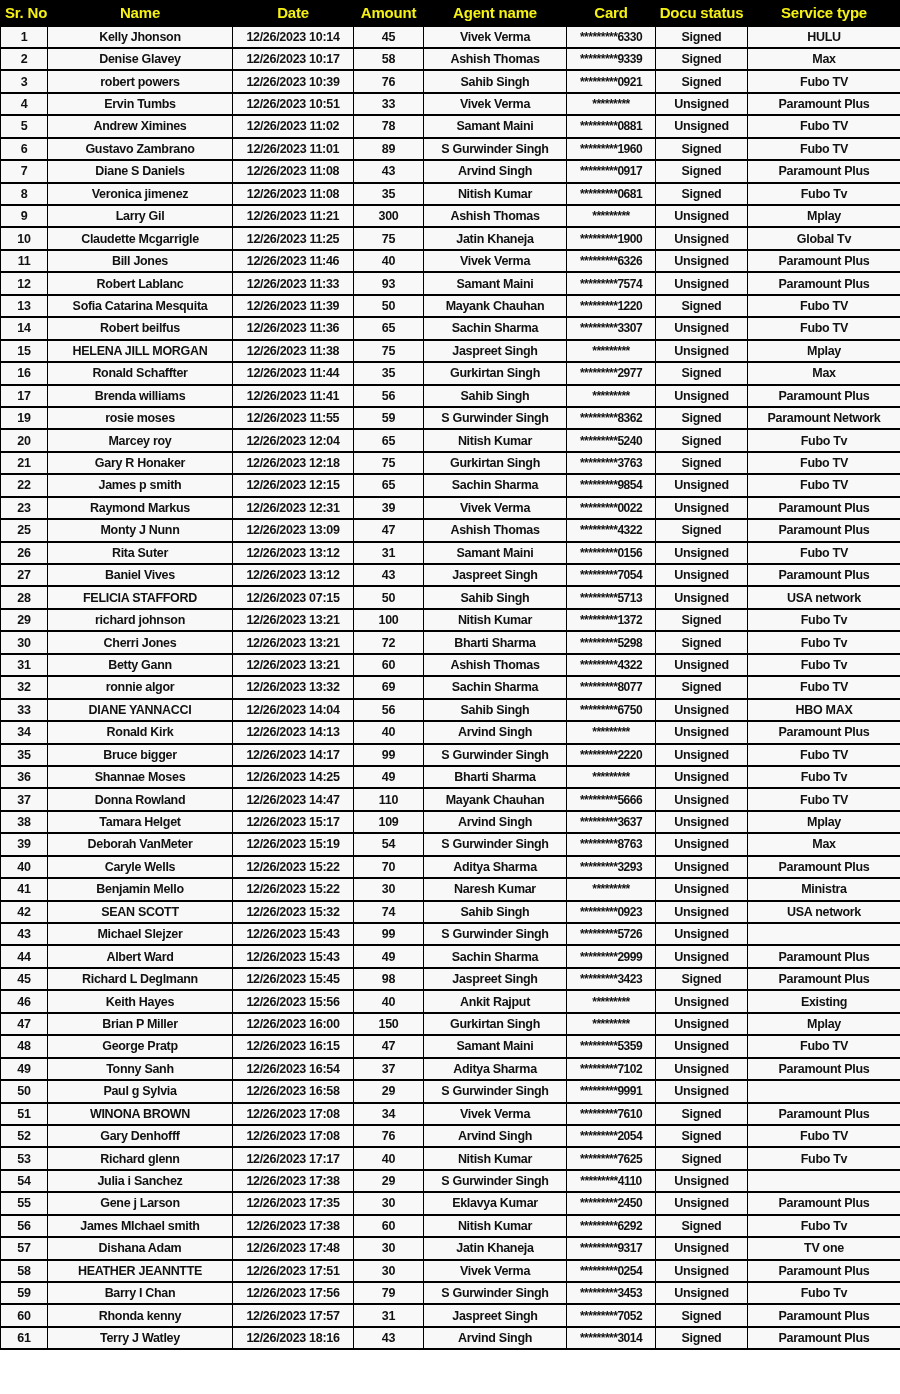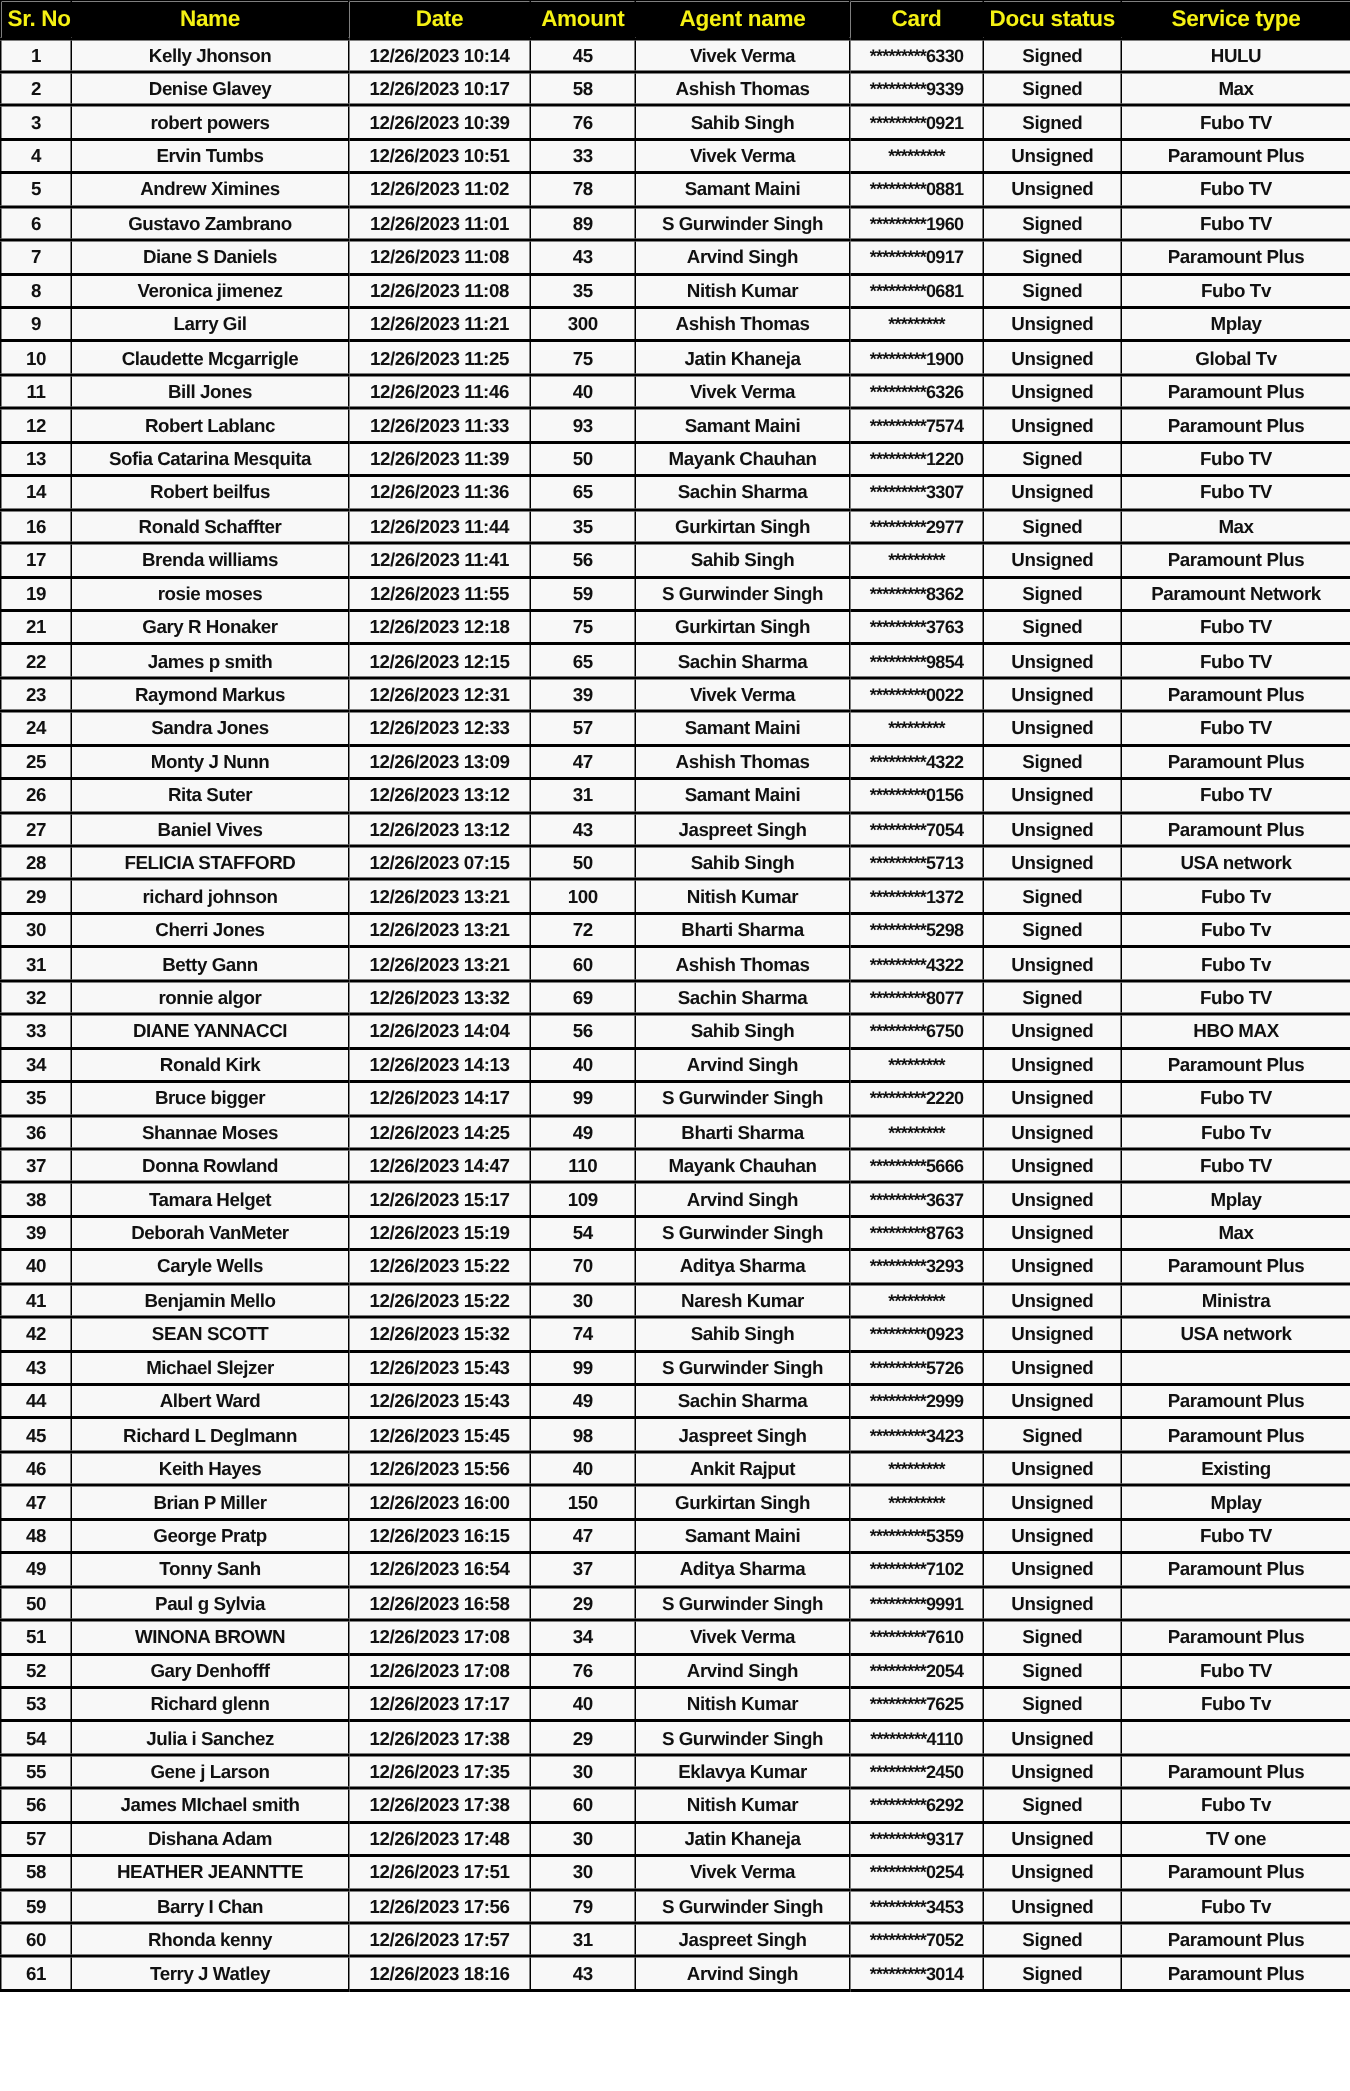--- a/index.html
+++ b/index.html
@@ -226,20 +226,30 @@
         <td class="col-sr">14</td>
         <td class="col-name">Robert beilfus</td>
         <td class="col-date">12/26/2023 11:36</td>
         <td class="col-amount">65</td>
         <td class="col-agent">Sachin Sharma</td>
         <td class="col-card">*********3307</td>
         <td class="col-docu">Unsigned</td>
         <td class="col-service">Fubo TV</td>
       </tr>
       <tr>
+        <td class="col-sr">15</td>
+        <td class="col-name">HELENA JILL MORGAN</td>
+        <td class="col-date">12/26/2023 11:38</td>
+        <td class="col-amount">75</td>
+        <td class="col-agent">Jaspreet Singh</td>
+        <td class="col-card">*********</td>
+        <td class="col-docu">Unsigned</td>
+        <td class="col-service">Mplay</td>
+      </tr>
+      <tr>
         <td class="col-sr">16</td>
         <td class="col-name">Ronald Schaffter</td>
         <td class="col-date">12/26/2023 11:44</td>
         <td class="col-amount">35</td>
         <td class="col-agent">Gurkirtan Singh</td>
         <td class="col-card">*********2977</td>
         <td class="col-docu">Signed</td>
         <td class="col-service">Max</td>
       </tr>
       <tr>
@@ -256,20 +266,30 @@
         <td class="col-sr">19</td>
         <td class="col-name">rosie moses</td>
         <td class="col-date">12/26/2023 11:55</td>
         <td class="col-amount">59</td>
         <td class="col-agent">S Gurwinder Singh</td>
         <td class="col-card">*********8362</td>
         <td class="col-docu">Signed</td>
         <td class="col-service">Paramount Network</td>
       </tr>
       <tr>
+        <td class="col-sr">20</td>
+        <td class="col-name">Marcey roy</td>
+        <td class="col-date">12/26/2023 12:04</td>
+        <td class="col-amount">65</td>
+        <td class="col-agent">Nitish Kumar</td>
+        <td class="col-card">*********5240</td>
+        <td class="col-docu">Signed</td>
+        <td class="col-service">Fubo Tv</td>
+      </tr>
+      <tr>
         <td class="col-sr">21</td>
         <td class="col-name">Gary R Honaker</td>
         <td class="col-date">12/26/2023 12:18</td>
         <td class="col-amount">75</td>
         <td class="col-agent">Gurkirtan Singh</td>
         <td class="col-card">*********3763</td>
         <td class="col-docu">Signed</td>
         <td class="col-service">Fubo TV</td>
       </tr>
       <tr>
@@ -286,30 +306,20 @@
         <td class="col-sr">23</td>
         <td class="col-name">Raymond Markus</td>
         <td class="col-date">12/26/2023 12:31</td>
         <td class="col-amount">39</td>
         <td class="col-agent">Vivek Verma</td>
         <td class="col-card">*********0022</td>
         <td class="col-docu">Unsigned</td>
         <td class="col-service">Paramount Plus</td>
       </tr>
       <tr>
-        <td class="col-sr">24</td>
-        <td class="col-name">Sandra Jones</td>
-        <td class="col-date">12/26/2023 12:33</td>
-        <td class="col-amount">57</td>
-        <td class="col-agent">Samant Maini</td>
-        <td class="col-card">*********</td>
-        <td class="col-docu">Unsigned</td>
-        <td class="col-service">Fubo TV</td>
-      </tr>
-      <tr>
         <td class="col-sr">25</td>
         <td class="col-name">Monty J Nunn</td>
         <td class="col-date">12/26/2023 13:09</td>
         <td class="col-amount">47</td>
         <td class="col-agent">Ashish Thomas</td>
         <td class="col-card">*********4322</td>
         <td class="col-docu">Signed</td>
         <td class="col-service">Paramount Plus</td>
       </tr>
       <tr>

